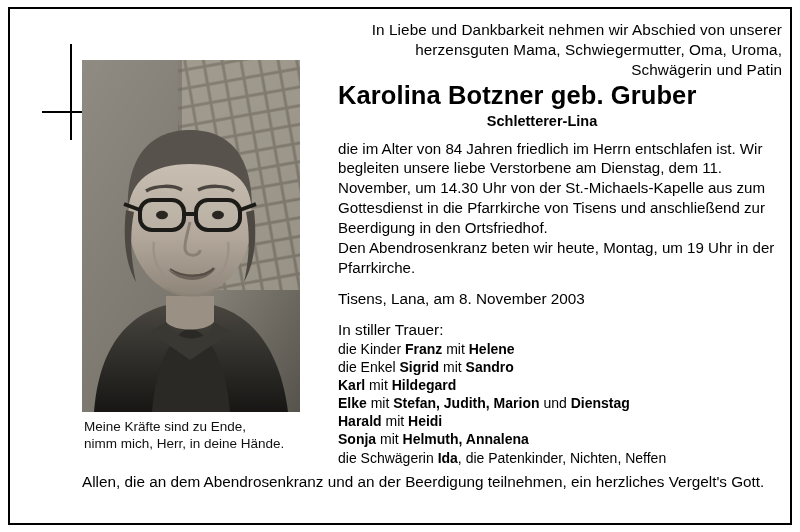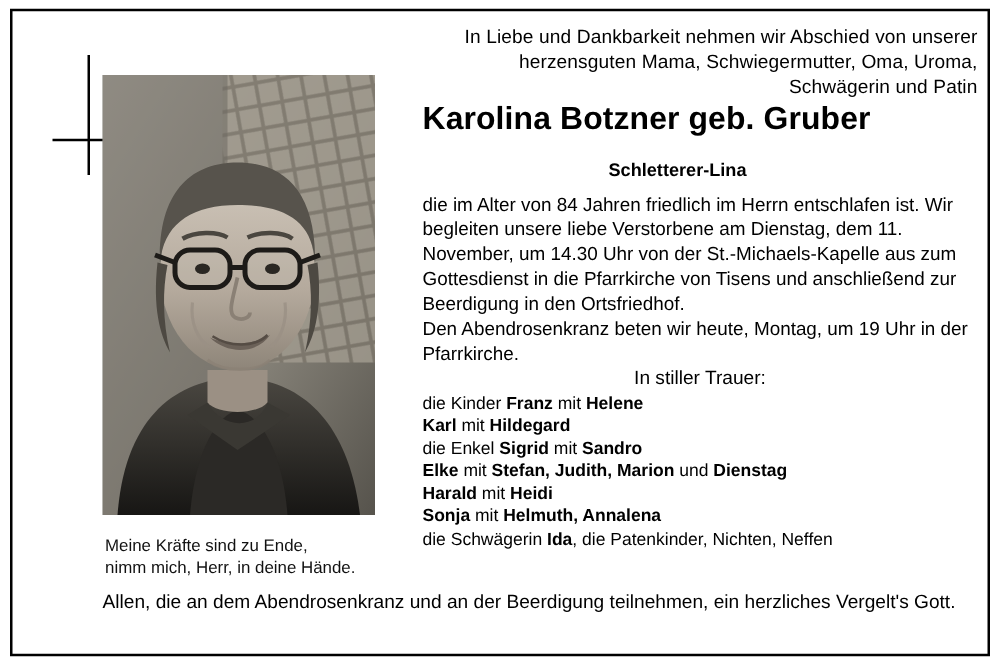--- a/index.html
+++ b/index.html
@@ -64,21 +64,21 @@
     top: 38px;
     width: 218px;
     height: 352px;
     overflow: hidden;
     background: #8b8b86;
   }
   .photo svg { display: block; }
   .motto {
     position: absolute;
     left: 62px;
-    top: 406px;
+    top: 396px;
     width: 240px;
     font-size: 13.5px;
     line-height: 1.28;
     color: #111111;
   }
   
   .right-col {
     position: absolute;
     left: 338px;
     top: 20px;
@@ -91,39 +91,39 @@
     text-align: right;
   }
   .name {
     margin-top: 1px;
     font-size: 25.5px;
     font-weight: bold;
     letter-spacing: 0.1px;
     white-space: nowrap;
   }
   .nickname {
-    margin-top: 19px;
+    margin-top: 3px;
     font-size: 14.5px;
     font-weight: bold;
     text-align: center;
     width: 408px;
   }
   .body-text {
     margin-top: 10px;
     font-size: 15.1px;
     line-height: 1.315;
   }
   .body-text p { margin: 0; }
   .place-date {
     margin-top: 12px;
     font-size: 15.3px;
   }
   .mourners-title {
-    font-size: 15.3px;
-    text-align: center;
+    margin-top: 13px;
+    font-size: 15.3px;
   }
   .mourners {
     margin-top: 1px;
     font-size: 14px;
     line-height: 1.30;
   }
   .mourners .ln { display: block; }
   .mourners b { font-weight: bold; }
   
   .bottom-text {
@@ -226,25 +226,26 @@
   </div>
 
   <div class="right-col">
     <div class="intro">In Liebe und Dankbarkeit nehmen wir Abschied von unserer herzensguten Mama, Schwiegermutter, Oma, Uroma, Schwägerin und Patin</div>
     <div class="name">Karolina Botzner geb. Gruber</div>
     <div class="nickname">Schletterer-Lina</div>
     <div class="body-text">
       <p>die im Alter von 84 Jahren friedlich im Herrn entschlafen ist. Wir begleiten unsere liebe Verstorbene am Dienstag, dem 11. November, um 14.30 Uhr von der St.-Michaels-Kapelle aus zum Gottesdienst in die Pfarrkirche von Tisens und anschließend zur Beerdigung in den Ortsfriedhof.</p>
       <p>Den Abendrosenkranz beten wir heute, Montag, um 19 Uhr in der Pfarrkirche.</p>
     </div>
+    <div class="place-date">Tisens, Lana, am 8. November 2003</div>
     <div class="mourners-title">In stiller Trauer:</div>
     <div class="mourners" id="mourners-list">
         <div class="ln"><span>die Kinder </span><b>Franz</b><span> mit </span><b>Helene</b></div>
+        <div class="ln"><span>die Enkel </span><b>Sigrid</b><span> mit </span><b>Sandro</b></div>
         <div class="ln"><b>Karl</b><span> mit </span><b>Hildegard</b></div>
-        <div class="ln"><span>die Enkel </span><b>Sigrid</b><span> mit </span><b>Sandro</b></div>
         <div class="ln"><b>Elke</b><span> mit </span><b>Stefan, Judith, Marion</b><span> und </span><b>Dienstag</b></div>
         <div class="ln"><b>Harald</b><span> mit </span><b>Heidi</b></div>
         <div class="ln"><b>Sonja</b><span> mit </span><b>Helmuth, Annalena</b></div>
         <div class="ln"><span>die Schwägerin </span><b>Ida</b><span>, die Patenkinder, Nichten, Neffen</span></div>
       </div>
   </div>
 
   <div class="bottom-text">Allen, die an dem Abendrosenkranz und an der Beerdigung teilnehmen, ein herzliches Vergelt's Gott.</div>
 </div>
 

